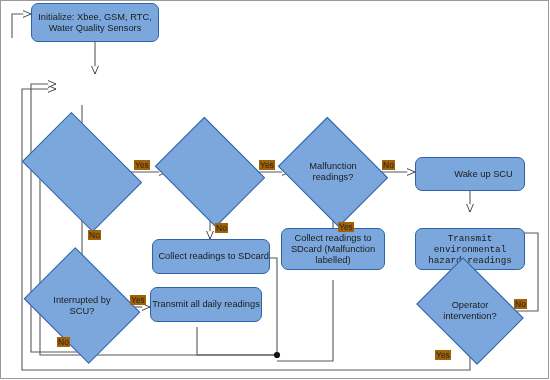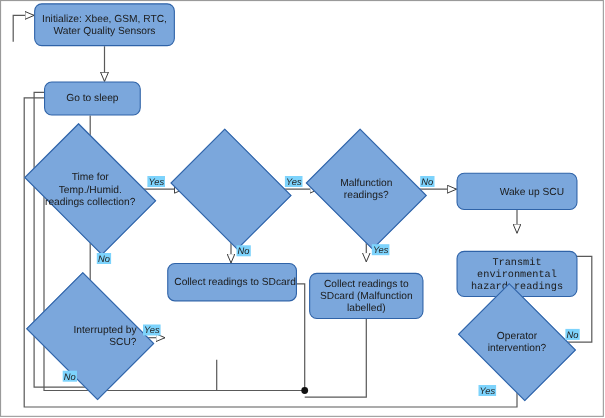--- a/index.html
+++ b/index.html
@@ -42,25 +42,24 @@
   .diamond .dtext{
     position:relative;z-index:2;
     width:96%;
     padding:0 2px;
     box-sizing:border-box;
   }
   .elabel{
     position:absolute;
     font-size:8.5px;
     color:#222;
-    background:#7dd3fc;
+    background:#a16207;
     padding:0 1px;
     white-space:nowrap;
     line-height:10px;
-    font-style:italic;
   }
 </style>
 </head>
 <body>
 
 <div id="canvas">
 
   <svg id="wires" viewBox="0 0 550 380" xmlns="http://www.w3.org/2000/svg">
     <defs>
       <marker id="ah" markerWidth="9" markerHeight="8" refX="8.4" refY="4" orient="auto" markerUnits="userSpaceOnUse">
@@ -107,27 +106,23 @@
 
       <path d="M333,280 L333,361 L277,361"></path>
     </g>
     <circle cx="277" cy="355" r="3.1" fill="#111111"></circle>
   </svg>
 
   <div class="node proc" style="left:31px;top:3px;width:128px;height:39px;">
     <span>Initialize: Xbee, GSM, RTC, Water Quality Sensors</span>
   </div>
 
-  <div class="node proc" style="left:40px;top:74px;width:88px;height:31px;">
-    <span>Go to sleep</span>
-  </div>
 
   <div class="node diamond" style="left:32px;top:137px;width:100px;height:70px;">
     <div class="dshape"></div>
-    <div class="dtext">Time for Temp./Humid. readings collection?</div>
   </div>
 
   <div class="node diamond" style="left:167px;top:137px;width:86px;height:70px;">
     <div class="dshape"></div>
   </div>
 
   <div class="node diamond" style="left:290px;top:137px;width:86px;height:70px;">
     <div class="dshape"></div>
     <div class="dtext">Malfunction readings?</div>
   </div>
@@ -142,26 +137,29 @@
 
   <div class="node diamond" style="left:427px;top:278px;width:86px;height:66px;">
     <div class="dshape"></div>
     <div class="dtext">Operator intervention?</div>
   </div>
 
   <div class="node proc" style="left:152px;top:239px;width:118px;height:35px;justify-content:flex-end;">
     <span>Collect readings to SDcard</span>
   </div>
 
+  <div class="node proc" style="left:150px;top:287px;width:112px;height:35px;">
+    <span>Transmit all daily readings</span>
+  </div>
 
-  <div class="node proc" style="left:281px;top:248px;width:104px;height:42px;">
+  <div class="node proc" style="left:281px;top:228px;width:104px;height:42px;">
     <span>Collect readings to SDcard (Malfunction labelled)</span>
   </div>
 
-  <div class="node diamond" style="left:36px;top:269px;width:92px;height:73px;text-align:right;">
+  <div class="node diamond" style="left:36px;top:269px;width:92px;height:73px;">
     <div class="dshape"></div>
     <div class="dtext">Interrupted by SCU?</div>
   </div>
 
   <div class="elabel" style="left:134px;top:160px;">Yes</div>
   <div class="elabel" style="left:88px;top:230px;">No</div>
   <div class="elabel" style="left:259px;top:160px;">Yes</div>
   <div class="elabel" style="left:215px;top:223px;">No</div>
   <div class="elabel" style="left:382px;top:160px;">No</div>
   <div class="elabel" style="left:338px;top:222px;">Yes</div>

